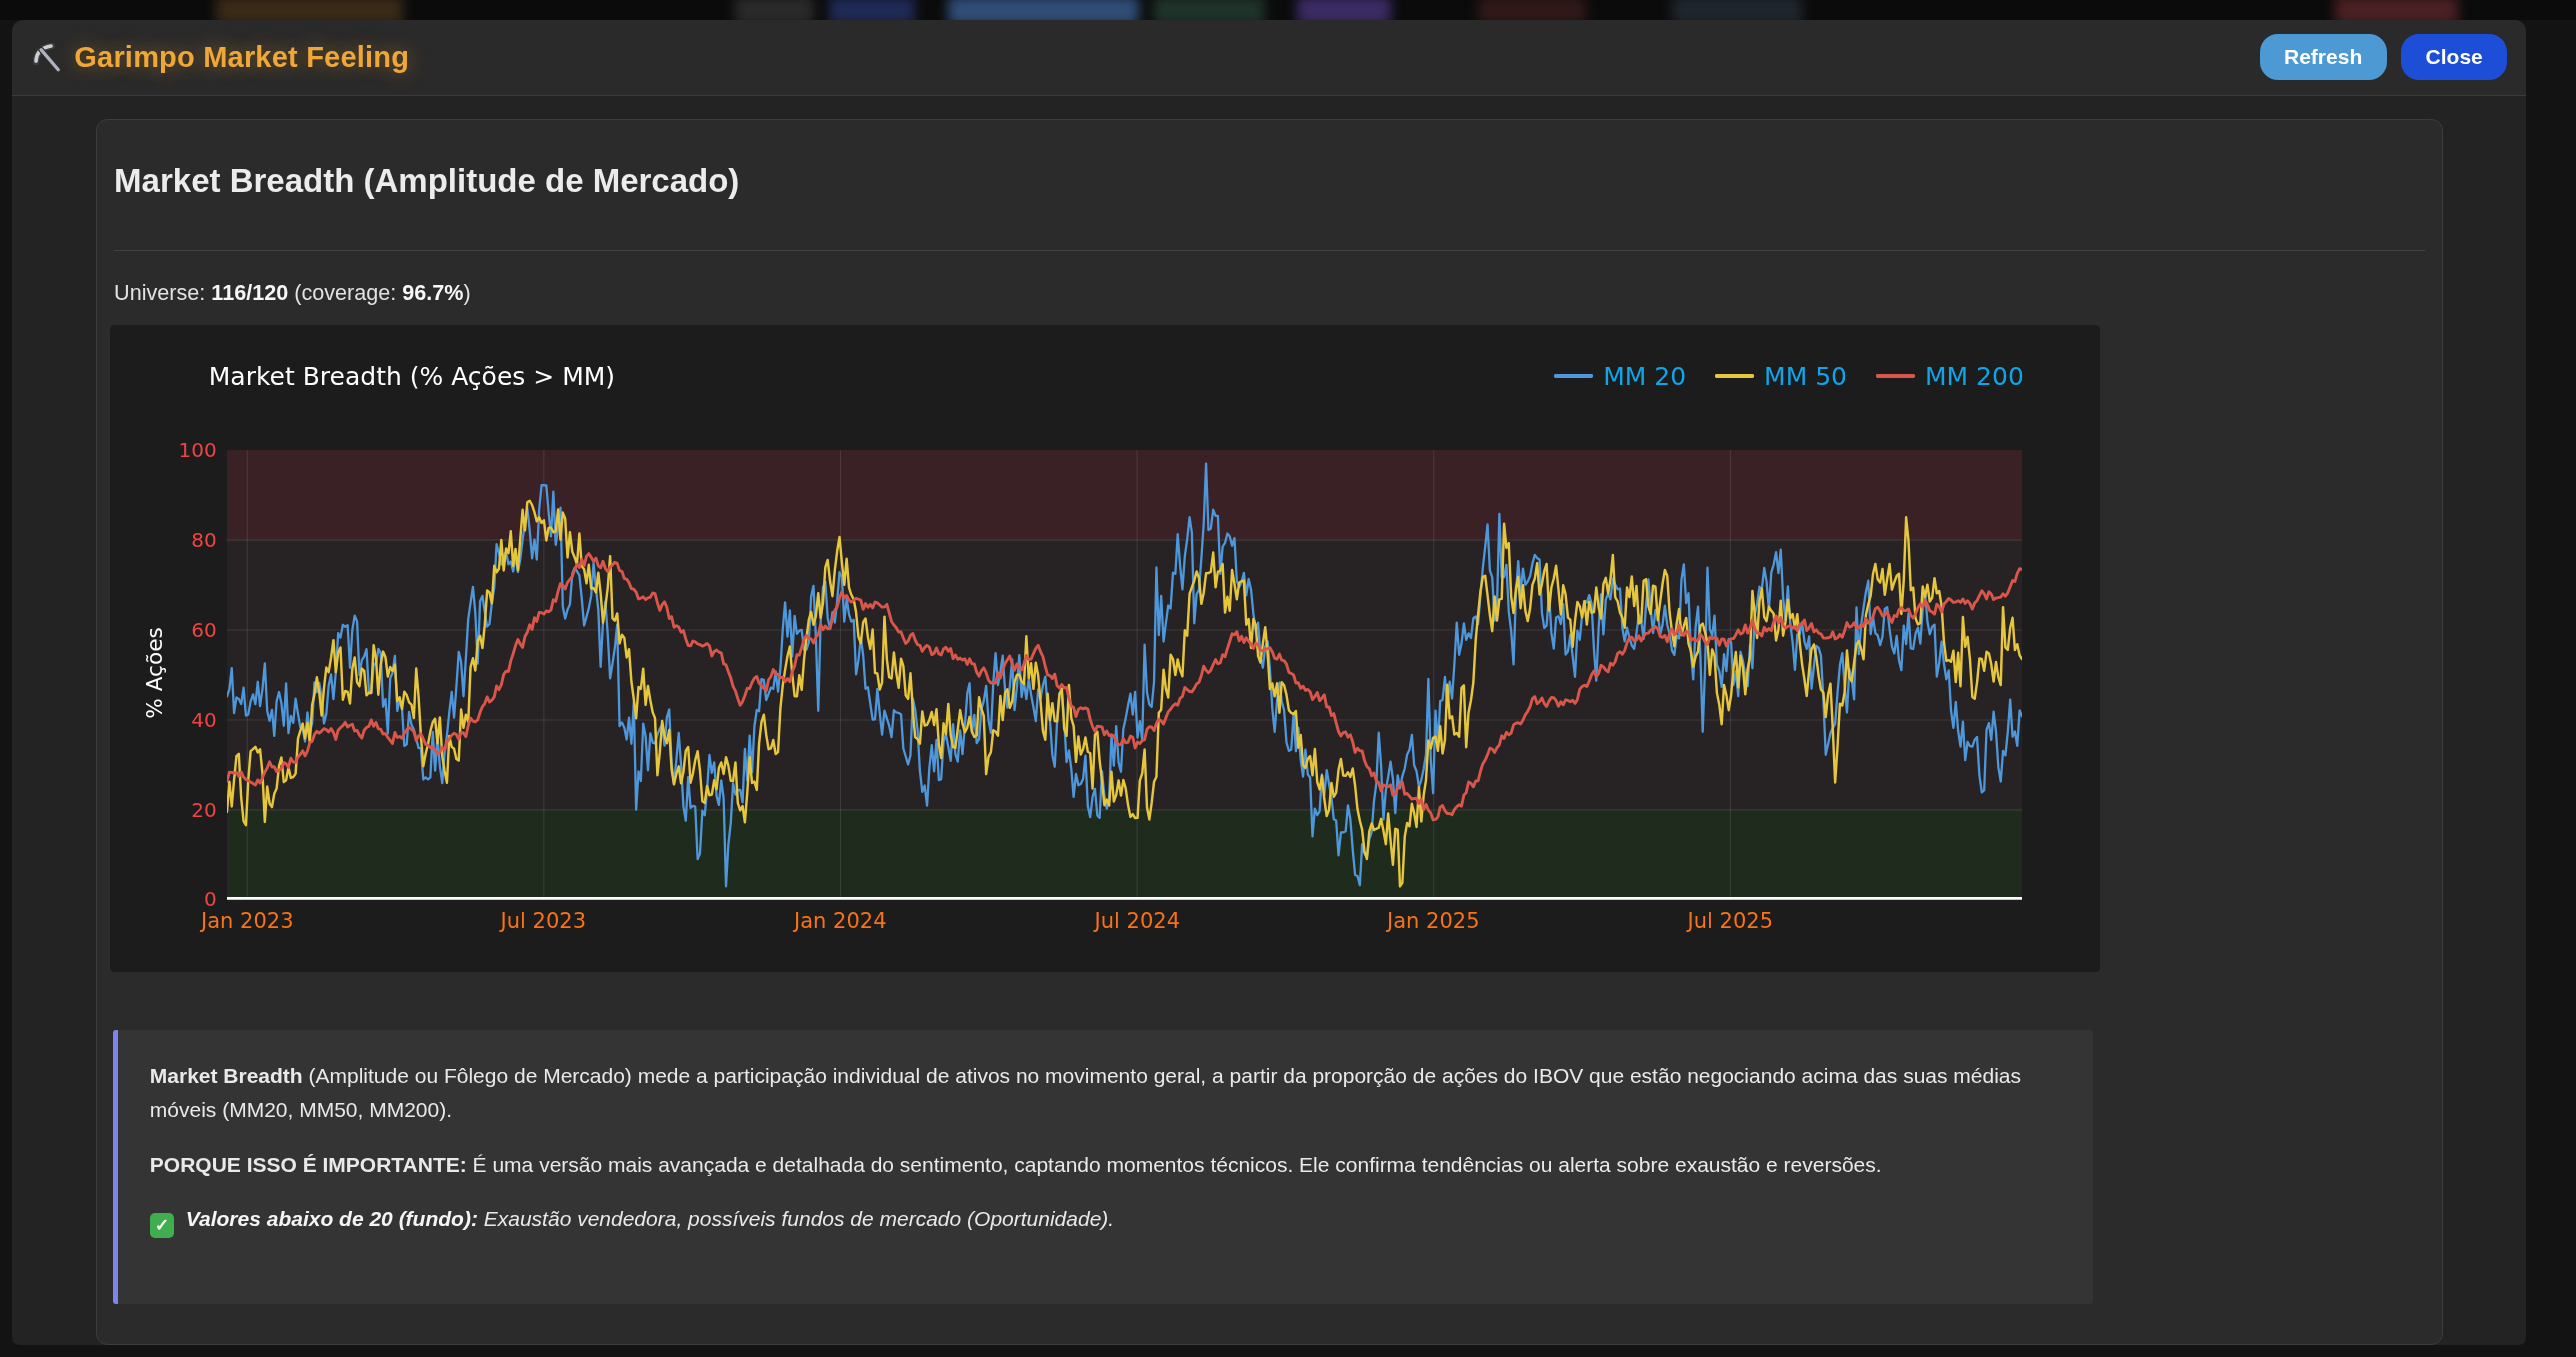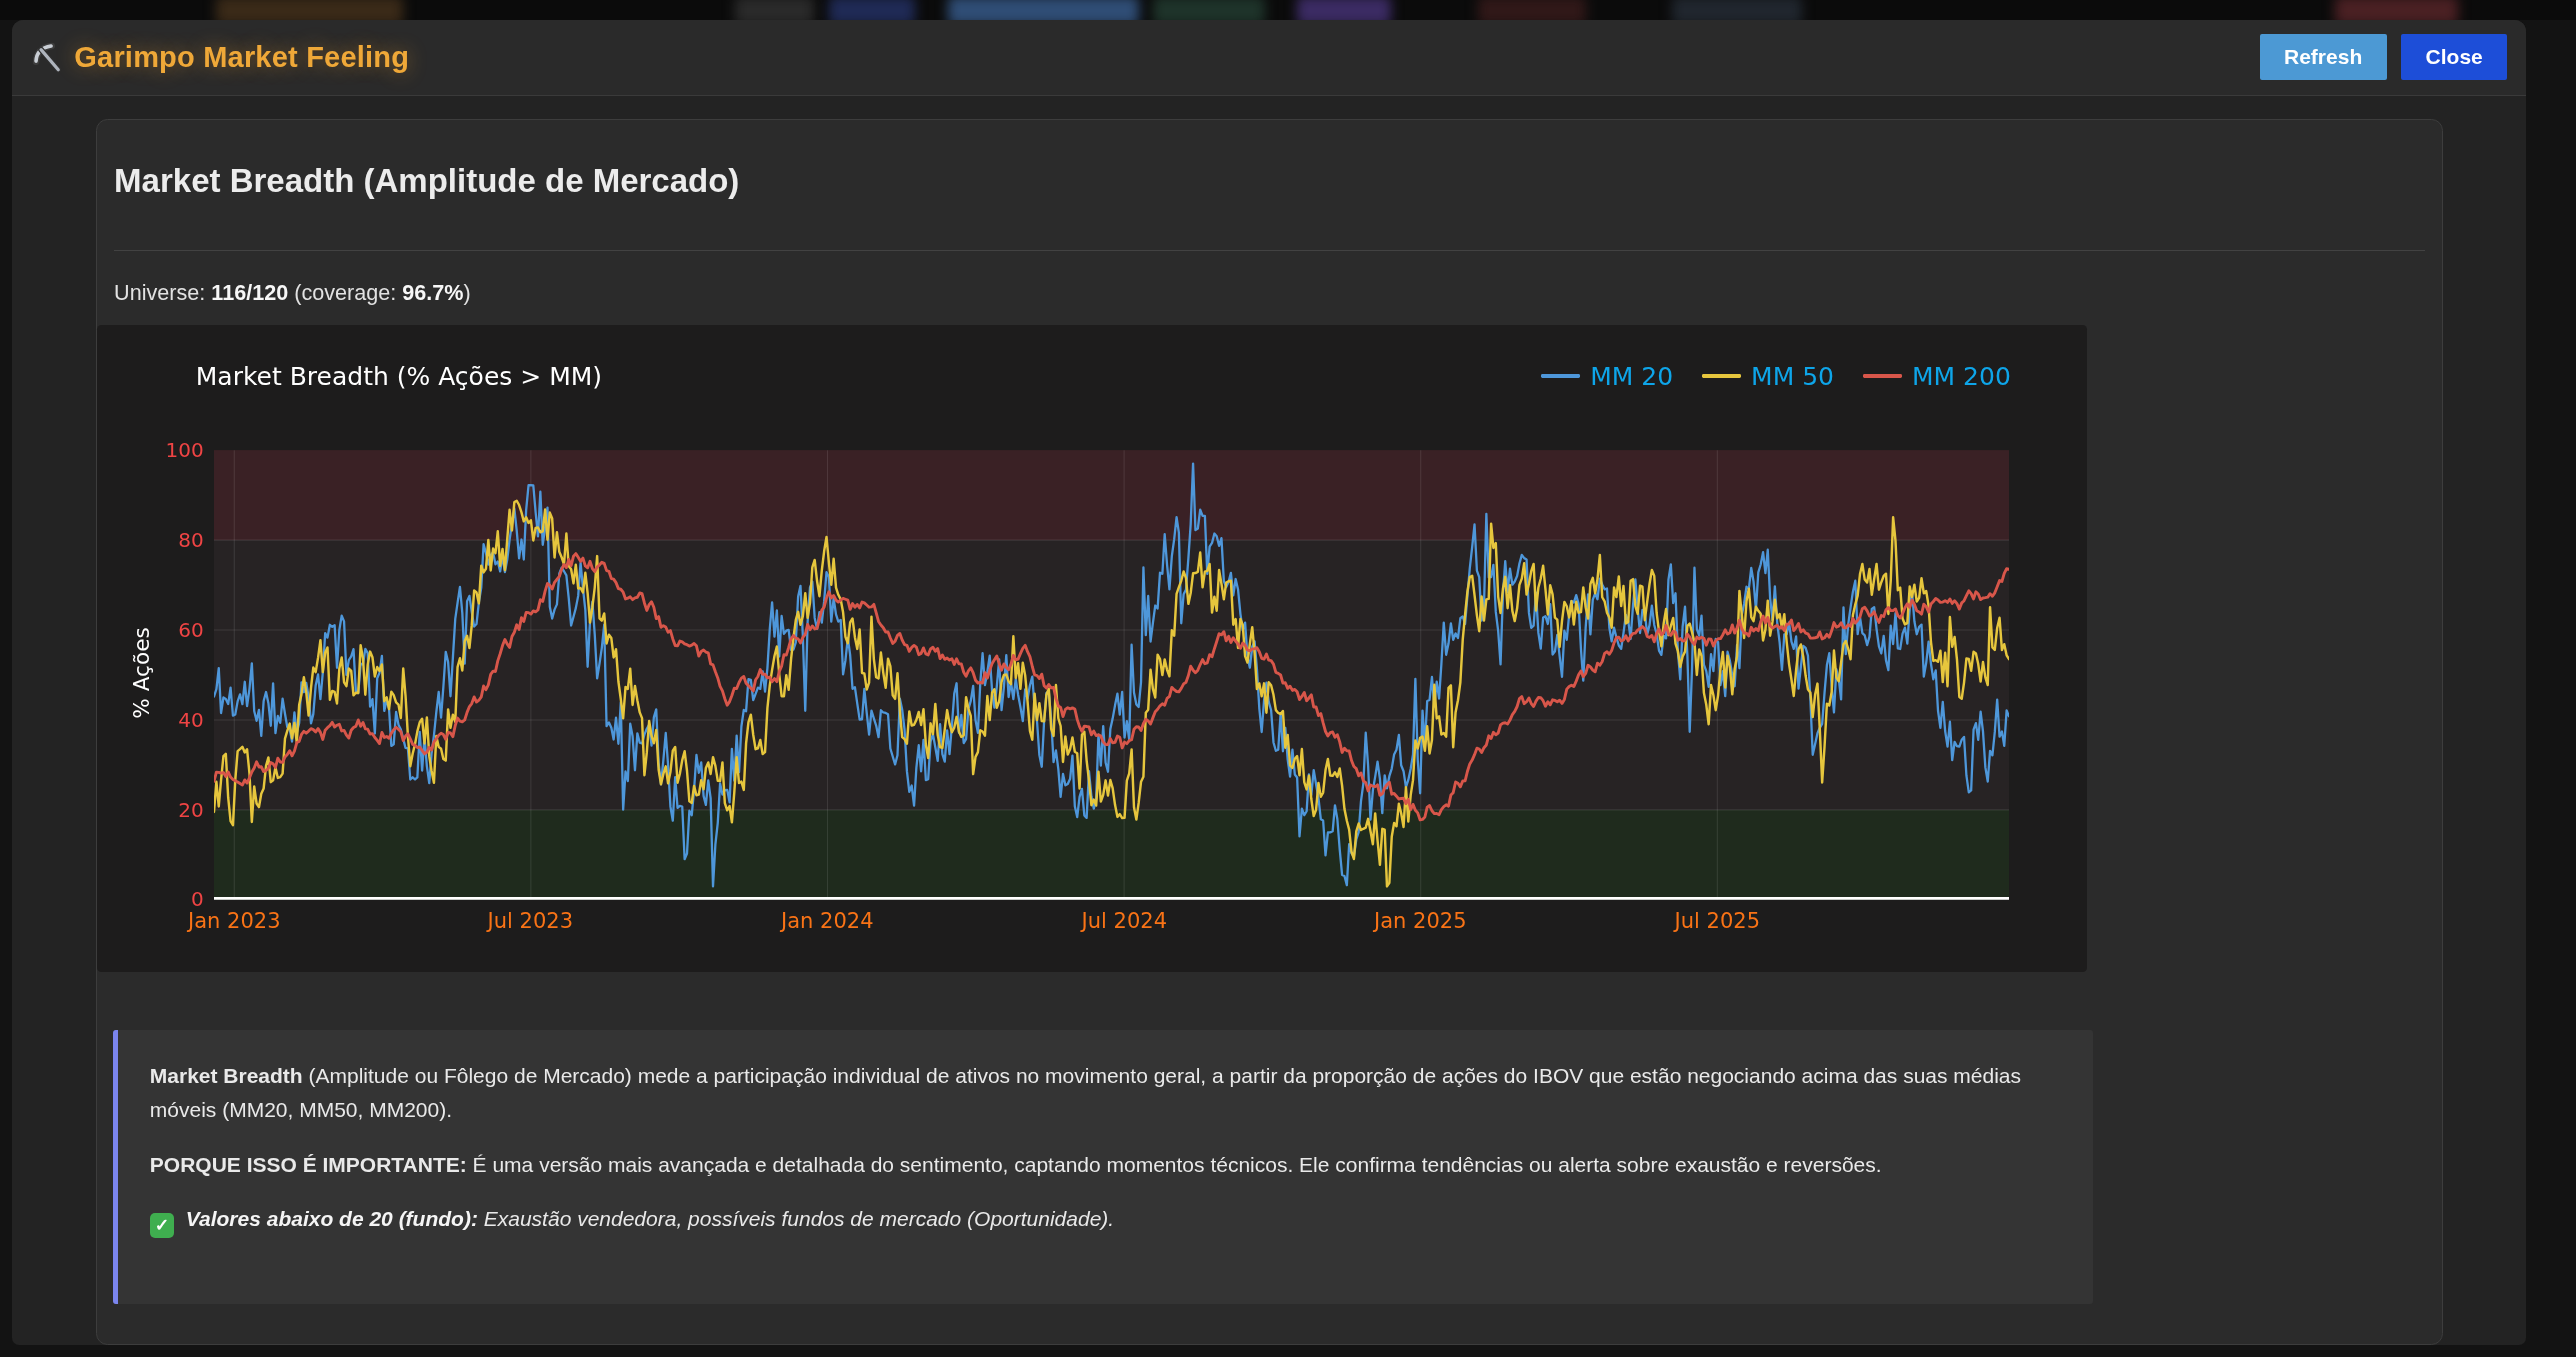--- a/index.html
+++ b/index.html
@@ -13,35 +13,35 @@
 
   
   .modal { position:absolute; left:12.3px; top:19.5px; width:2514px; height:1325px;
            background:#232323; border-radius:11.5px 11.5px 7.2px 7.2px; overflow:hidden; }
   .modal-header { position:relative; height:76px; background:#2a2a2a; border-bottom:0.7px solid #3a3a3a;
                   display:flex; align-items:center; padding:0 19px; }
   .app-icon { width:33px; height:33px; margin-right:10px; flex:0 0 auto; }
   .app-title { font-size:29px; font-weight:800; color:#efa838; letter-spacing:0.2px;
                text-shadow:0 0 19px rgba(238,160,48,.45); }
   .spacer { flex:1; }
-  .btn { height:46px; padding:0 24.5px; border:none; border-radius:2px; color:#fff;
+  .btn { height:46px; padding:0 24.5px; border:none; border-radius:18px; color:#fff;
          font-family:"Liberation Sans", sans-serif; font-size:21px; font-weight:600; cursor:pointer; }
   .btn-refresh { background:#4c99d4; margin-right:14.4px; }
   .btn-close { background:#1d4ed8; }
 
   
   .card { position:relative; width:2347px; height:1226px; margin:23px auto 0;
           background:#2b2b2b; border:0.7px solid #3d3d3d; border-radius:11.5px; }
   .card-title { position:absolute; left:17.3px; top:42px; font-size:33px; font-weight:700; color:#ececec; }
   .card-divider { position:absolute; left:17.3px; right:17.3px; top:130px; height:0.7px; background:#424242; }
   .universe-line { position:absolute; left:17.3px; top:160px; font-size:21.6px; color:#e2e2e2; }
   .universe-line b { color:#f7f7f7; }
 
   
-  .chart-panel { position:absolute; left:0; top:205px; width:1990px; height:647px;
+  .chart-panel { position:absolute; left:13px; top:205px; width:1990px; height:647px;
                  background:#1d1c1c; border-radius:4.3px; font-family:"DejaVu Sans", sans-serif;padding-left:36px; }
   .chart-title { position:absolute; left:99px; top:37px; font-size:25px; color:#ffffff; }
   .legend { position:absolute; right:76px; top:37px; display:flex; align-items:center; gap:29px; }
   .legend-item { display:flex; align-items:center; gap:10px; }
   .legend-swatch { width:39px; height:3.6px; border-radius:1.4px; }
   .legend-label { font-size:25px; color:#0ea5e9;text-align:right; }
   .plot-svg { position:absolute; left:117px; top:125px; }
   .ytick { position:absolute; width:65px; left:42px; text-align:right; font-size:20px; color:#ef4444; line-height:26px; }
   .xtick { position:absolute; width:137px; top:584px; text-align:center; font-size:21px; color:#f97316; }
   .y-axis-label { position:absolute; left:44px; top:348px; font-size:21.6px; color:#ffffff; white-space:nowrap;

